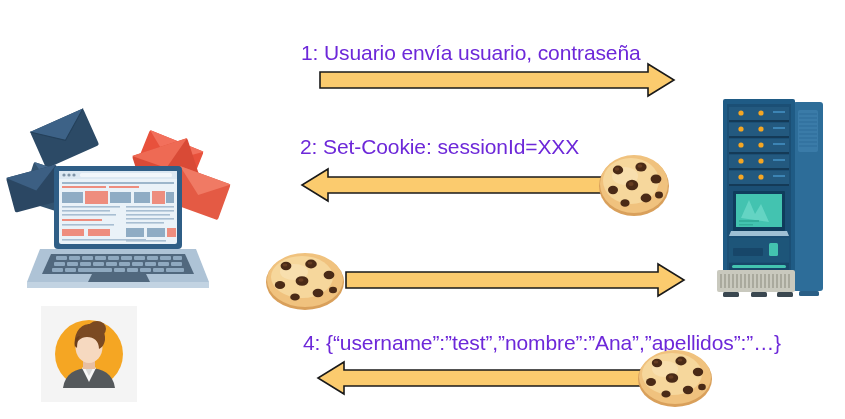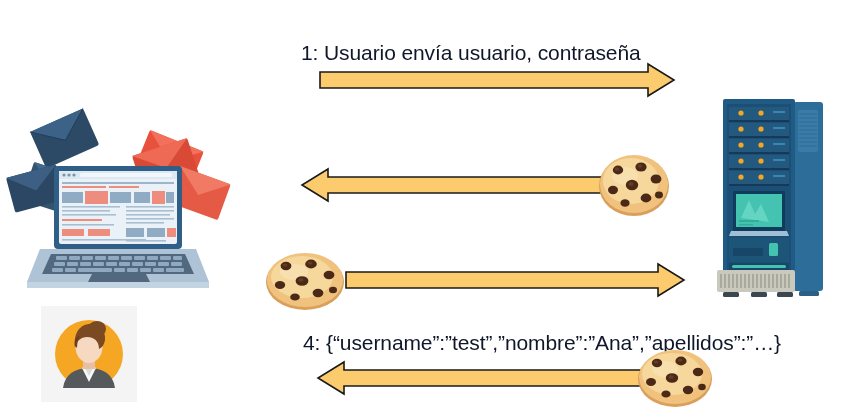--- a/index.html
+++ b/index.html
@@ -7,21 +7,21 @@
     width:845px;height:419px;
     background:#ffffff;
     font-family:"Liberation Sans", sans-serif;
     overflow:hidden;
   }
   #stage{position:relative;width:845px;height:419px;background:#fff;}
 
   
   .seq-label{
     position:absolute;
-    color:#0f172a;
+    color:#6d28d9;
     font-family:"Liberation Sans", sans-serif;
     font-size:21px;
     line-height:25px;
     white-space:nowrap;
     letter-spacing:-0.1px;
   }
 
   
   .arrow{position:absolute;}
   .arrow svg{display:block;overflow:visible;}
@@ -298,20 +298,21 @@
     </svg>
   </div>
 
   <div class="seq-label" style="left:301px;top:40px;">1: Usuario envía usuario, contraseña</div>
   <div class="arrow" style="left:318px;top:62px;width:360px;height:36px;">
     <svg width="360" height="36" viewBox="0 0 360 36" xmlns="http://www.w3.org/2000/svg">
       <path d="M2 10 L330 10 L330 2 L356 18 L330 34 L330 26 L2 26 Z" fill="#FBCB6E" stroke="#1A1A1A" stroke-width="1.6" stroke-linejoin="miter"></path>
     </svg>
   </div>
 
+  <div class="seq-label" style="left:300px;top:134px;">2: Set-Cookie: sessionId=XXX</div>
   <div class="arrow" style="left:298px;top:167px;width:340px;height:36px;">
     <svg width="340" height="36" viewBox="0 0 340 36" xmlns="http://www.w3.org/2000/svg">
       <path d="M338 10 L30 10 L30 2 L4 18 L30 34 L30 26 L338 26 Z" fill="#FBCB6E" stroke="#1A1A1A" stroke-width="1.6" stroke-linejoin="miter"></path>
     </svg>
   </div>
   <div class="cookie" style="left:597px;top:150px;width:74px;height:70px;">
     <svg width="74" height="70" viewBox="0 0 74 70" xmlns="http://www.w3.org/2000/svg">
       <ellipse cx="37" cy="36" rx="35" ry="30" fill="#D9A05B"></ellipse>
       <ellipse cx="37" cy="34" rx="34" ry="29" fill="#F0C27E"></ellipse>
       <ellipse cx="34" cy="31" rx="28" ry="23" fill="#F6D79C"></ellipse>

